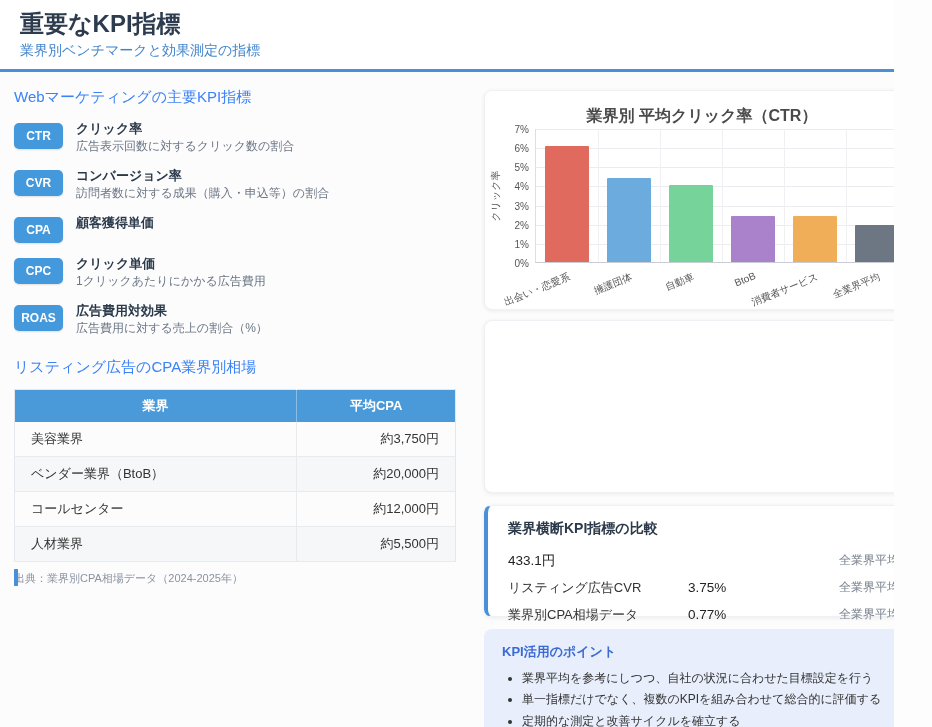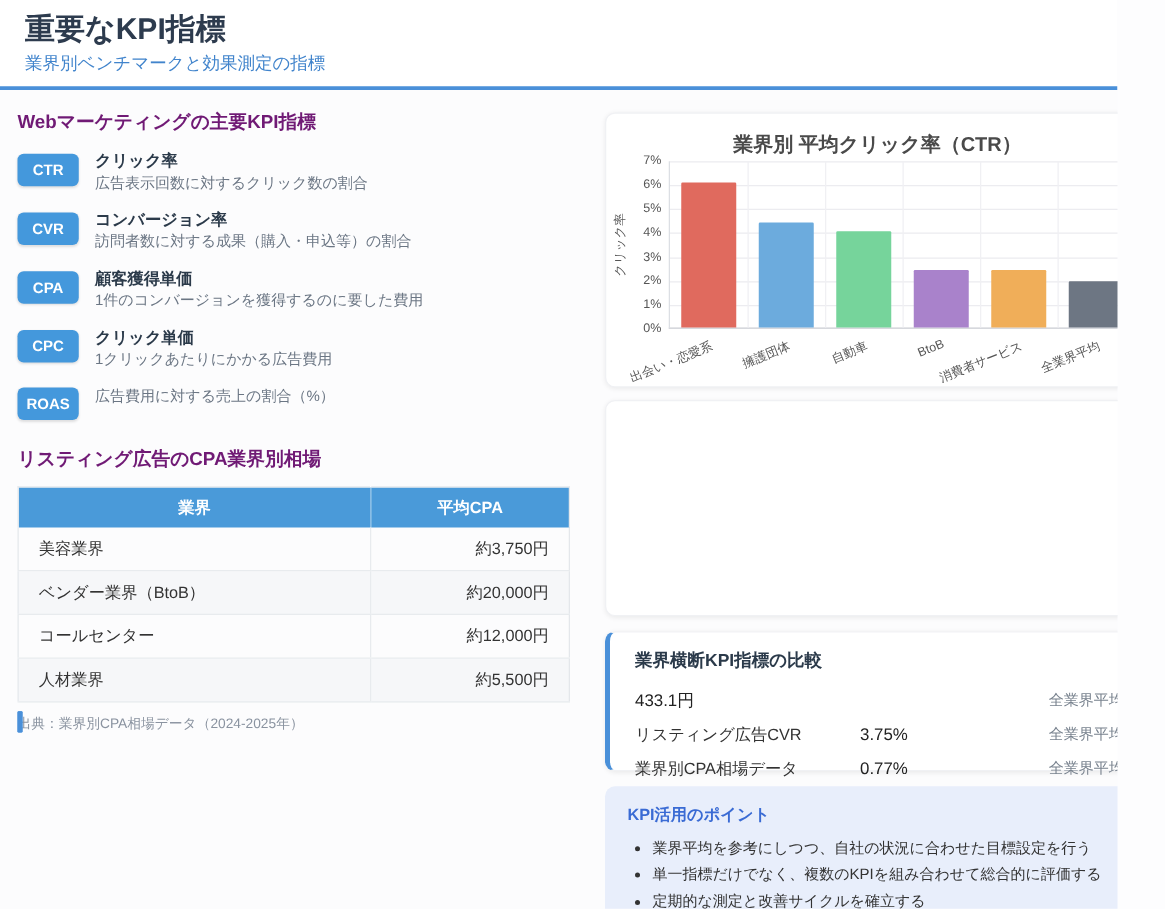--- a/index.html
+++ b/index.html
@@ -25,21 +25,21 @@
   .page-title { font-size: 24px; font-weight: 700; color: #2d3b4e; line-height: 1.3; }
   .page-subtitle { font-size: 14px; font-weight: 500; color: #4184cc; margin-top: 3px; }
 
   
   .left-col  { position: absolute; left: 14px;  top: 88px;  width: 442px; }
   .right-col { position: absolute; left: 484px; top: 90px;  width: 436px; }
 
   
   .section-heading { display: flex; align-items: center; gap: 9px; margin-bottom: 12px; }
   .section-heading .bar { width: 4px; height: 17px; background: #4a90d9; border-radius: 1px; flex: none; }
-  .section-heading .txt { font-size: 15px; font-weight: 700; color: #701a75; }
+  .section-heading .txt { font-size: 15px; font-weight: 400; color: #3b82f6; }
 
   
   .kpi-list { margin: 14px 0 22px 0; }
   .kpi-item { display: flex; align-items: flex-start; gap: 13px; margin-bottom: 13px; }
   .kpi-badge {
     flex: none; width: 49px; height: 26px; margin-top: 2px;
     background: #4498dc; border-radius: 5px;
     color: #fff; font-size: 12px; font-weight: 700;
     display: flex; align-items: center; justify-content: center;
     box-shadow: 0 1px 2px rgba(0,0,0,0.12);
@@ -129,33 +129,33 @@
           <div class="kpi-badge">CVR</div>
           <div>
             <div class="kpi-name">コンバージョン率</div>
             <div class="kpi-desc">訪問者数に対する成果（購入・申込等）の割合</div>
           </div>
         </div>
         <div class="kpi-item">
           <div class="kpi-badge">CPA</div>
           <div>
             <div class="kpi-name">顧客獲得単価</div>
-            <div class="kpi-desc">1件のコンバージョンを獲得するのに要した費用</div>
           </div>
         </div>
         <div class="kpi-item">
           <div class="kpi-badge">CPC</div>
           <div>
             <div class="kpi-name">クリック単価</div>
             <div class="kpi-desc">1クリックあたりにかかる広告費用</div>
           </div>
         </div>
         <div class="kpi-item">
           <div class="kpi-badge">ROAS</div>
           <div>
+            <div class="kpi-name">広告費用対効果</div>
             <div class="kpi-desc">広告費用に対する売上の割合（%）</div>
           </div>
         </div>
       </div>
 
     <div class="section-heading">
       <span class="bar"></span>
       <span class="txt">リスティング広告のCPA業界別相場</span>
     </div>
 

